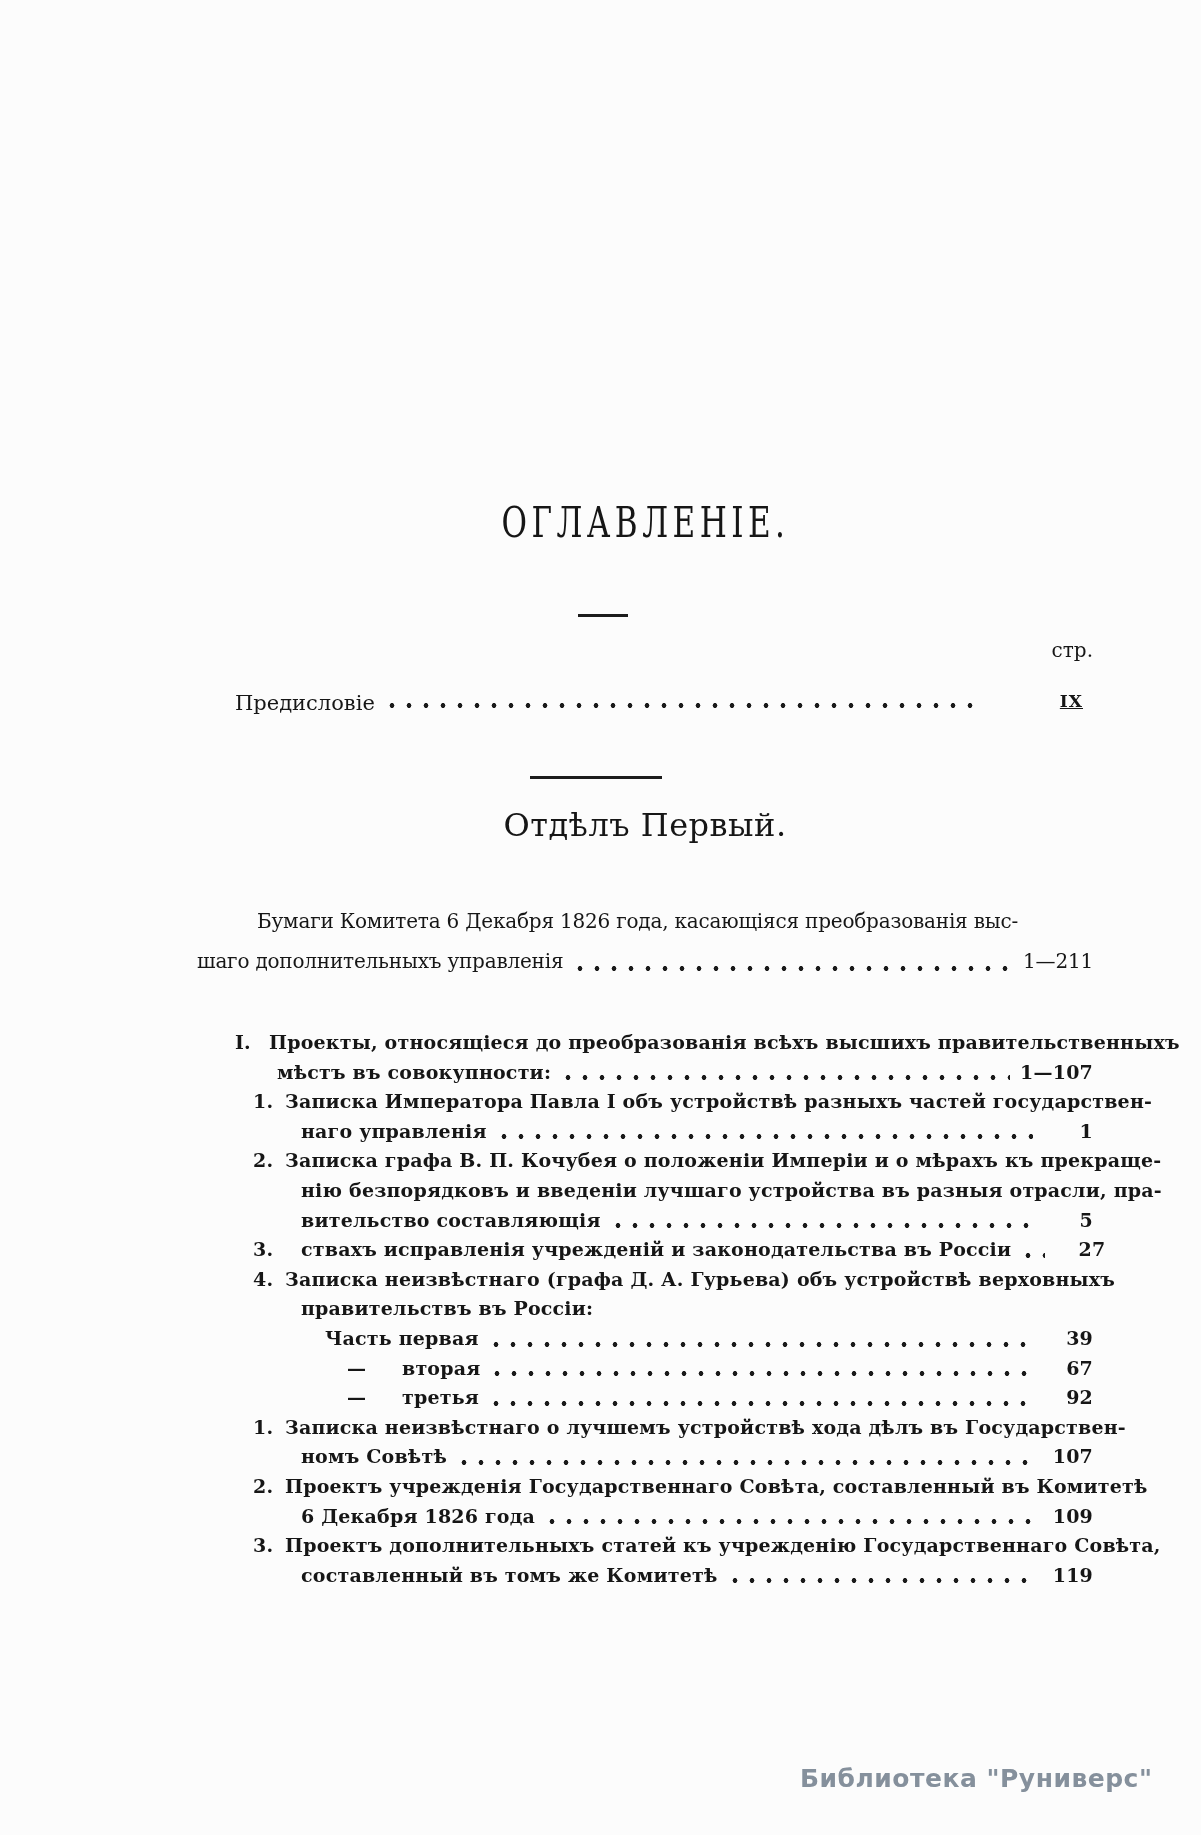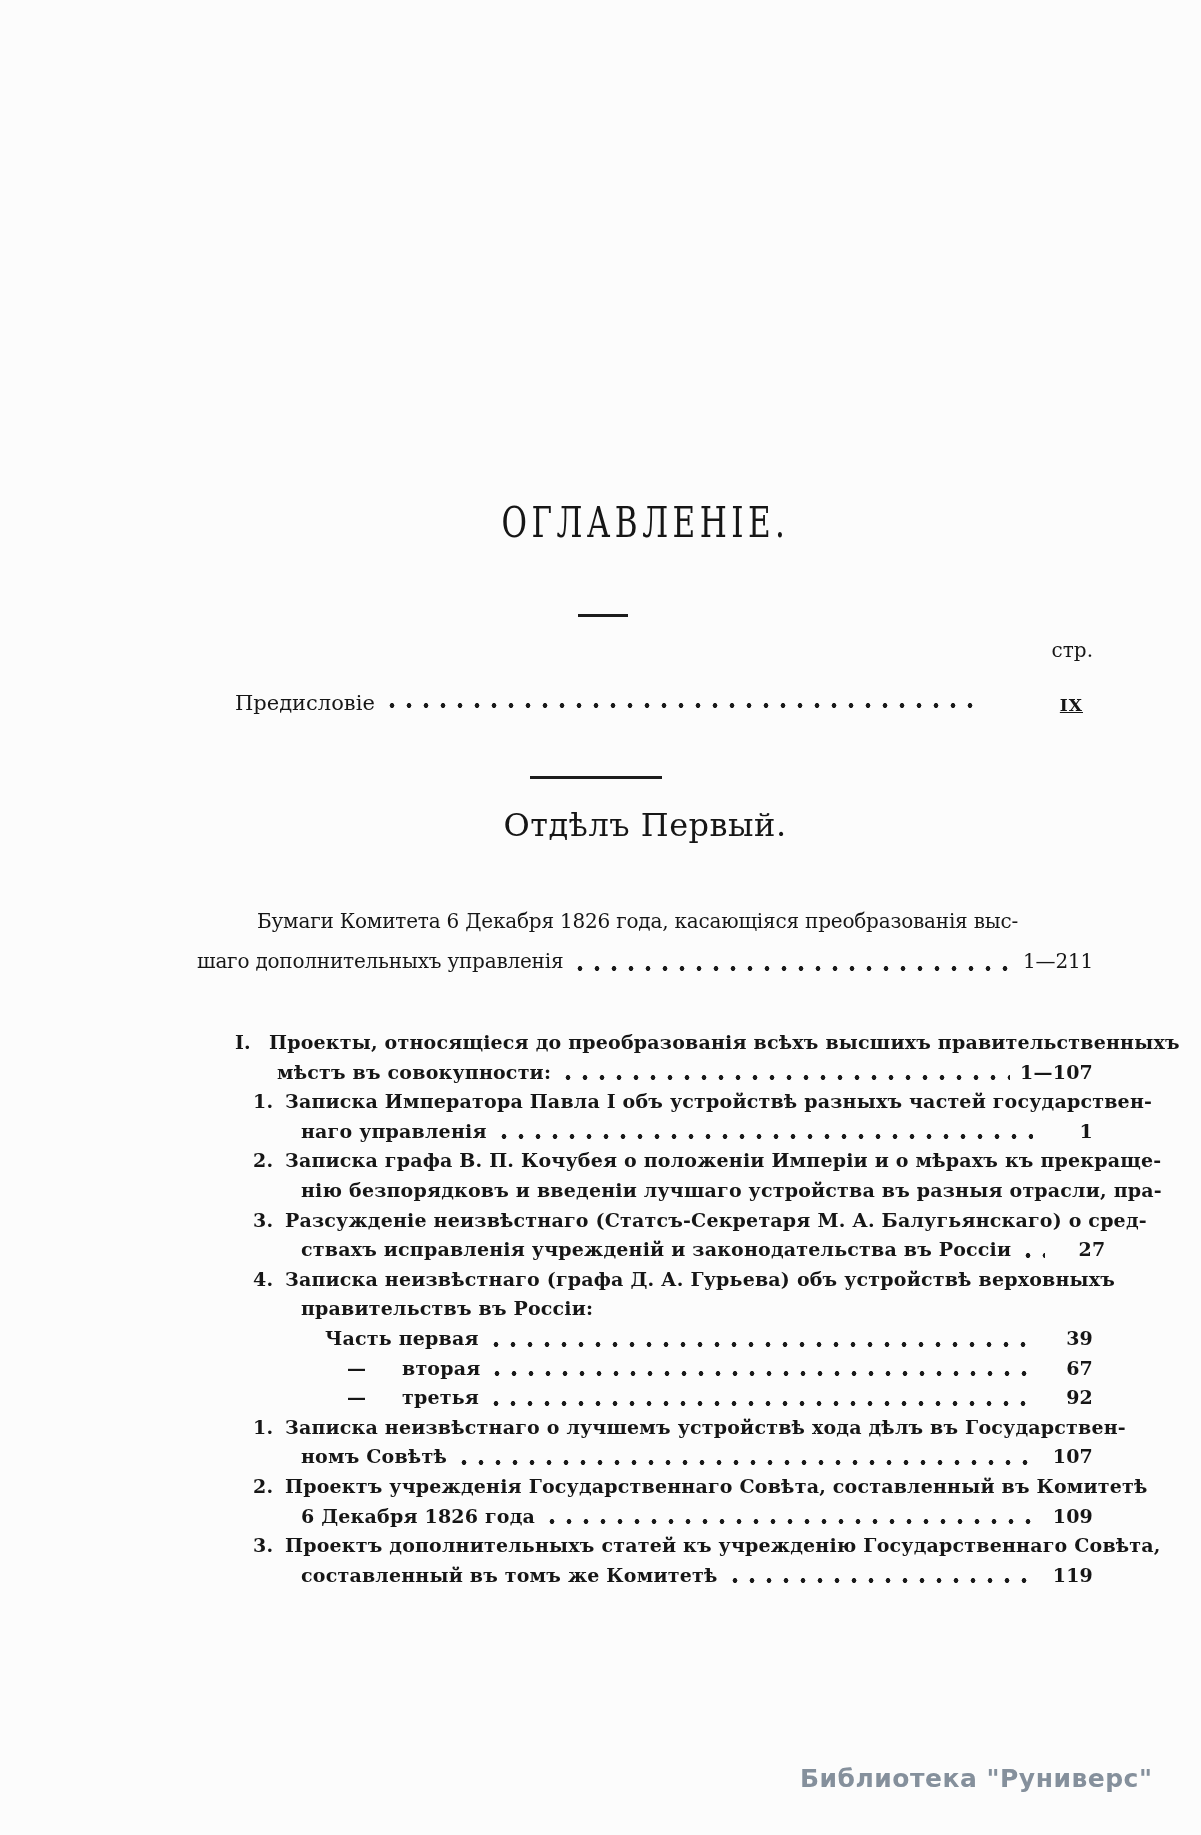--- a/index.html
+++ b/index.html
@@ -25,21 +25,21 @@
   
   .rule { position:absolute; background:#1c1c1c; height:3px; }
   .rule1 { top:614px; left:578px; width:50px; }
   .rule2 { top:776px; left:530px; width:132px; height:3px; }
 
   
   .col-header { top:638px; text-align:right; font-size:20px; padding-right:2px; }
 
   
   .preface-row {
-    top:691px; display:flex; align-items:flex-end;
+    top:691px; display:flex; align-items:flex-start;
     font-size:21px; font-weight:400;
   }
   .preface-row .lbl-text { padding-left:38px; white-space:nowrap; }
   .pg-ix { width:96px; text-align:right; padding-right:10px; font-weight:700; font-size:17px; letter-spacing:1px;text-decoration:underline; }
 
   
   .section-heading { top:806px; text-align:center; font-size:32px; font-weight:400; letter-spacing:0.5px; }
 
   
   .intro { top:901px; font-size:20px; font-weight:400; letter-spacing:-0.2px; }
@@ -123,23 +123,28 @@
       <div class="line first"><span class="lbl">1.</span><span>Записка Императора Павла I объ устройствѣ разныхъ частей государствен-</span></div>
       <div class="line cont leadrow">
         <span>наго управленія</span>
         <span class="leader"></span>
         <span class="pg">1</span>
       </div>
     </div>
     <div class="entry lvl2">
       <div class="line first"><span class="lbl">2.</span><span>Записка графа В. П. Кочубея о положеніи Имперіи и о мѣрахъ къ прекраще-</span></div>
       <div class="line cont"><span>нію безпорядковъ и введеніи лучшаго устройства въ разныя отрасли, пра-</span></div>
-    </div>
-    <div class="entry lvl2">
-      <div class="line first"><span class="lbl">3.</span><span>Разсужденіе неизвѣстнаго (Статсъ-Секретаря М. А. Балугьянскаго) о сред-</span></div>
+      <div class="line cont leadrow">
+        <span>вительство составляющія</span>
+        <span class="leader"></span>
+        <span class="pg">5</span>
+      </div>
+    </div>
+    <div class="entry lvl2">
+      <div class="line first"><span class="lbl">3.</span></div>
       <div class="line cont leadrow">
         <span>ствахъ исправленія учрежденій и законодательства въ Россіи</span>
         <span class="leader"></span>
         <span class="pg">27</span>
       </div>
     </div>
     <div class="entry lvl2">
       <div class="line first"><span class="lbl">4.</span><span>Записка неизвѣстнаго (графа Д. А. Гурьева) объ устройствѣ верховныхъ</span></div>
       <div class="line cont"><span>правительствъ въ Россіи:</span></div>
     </div>

